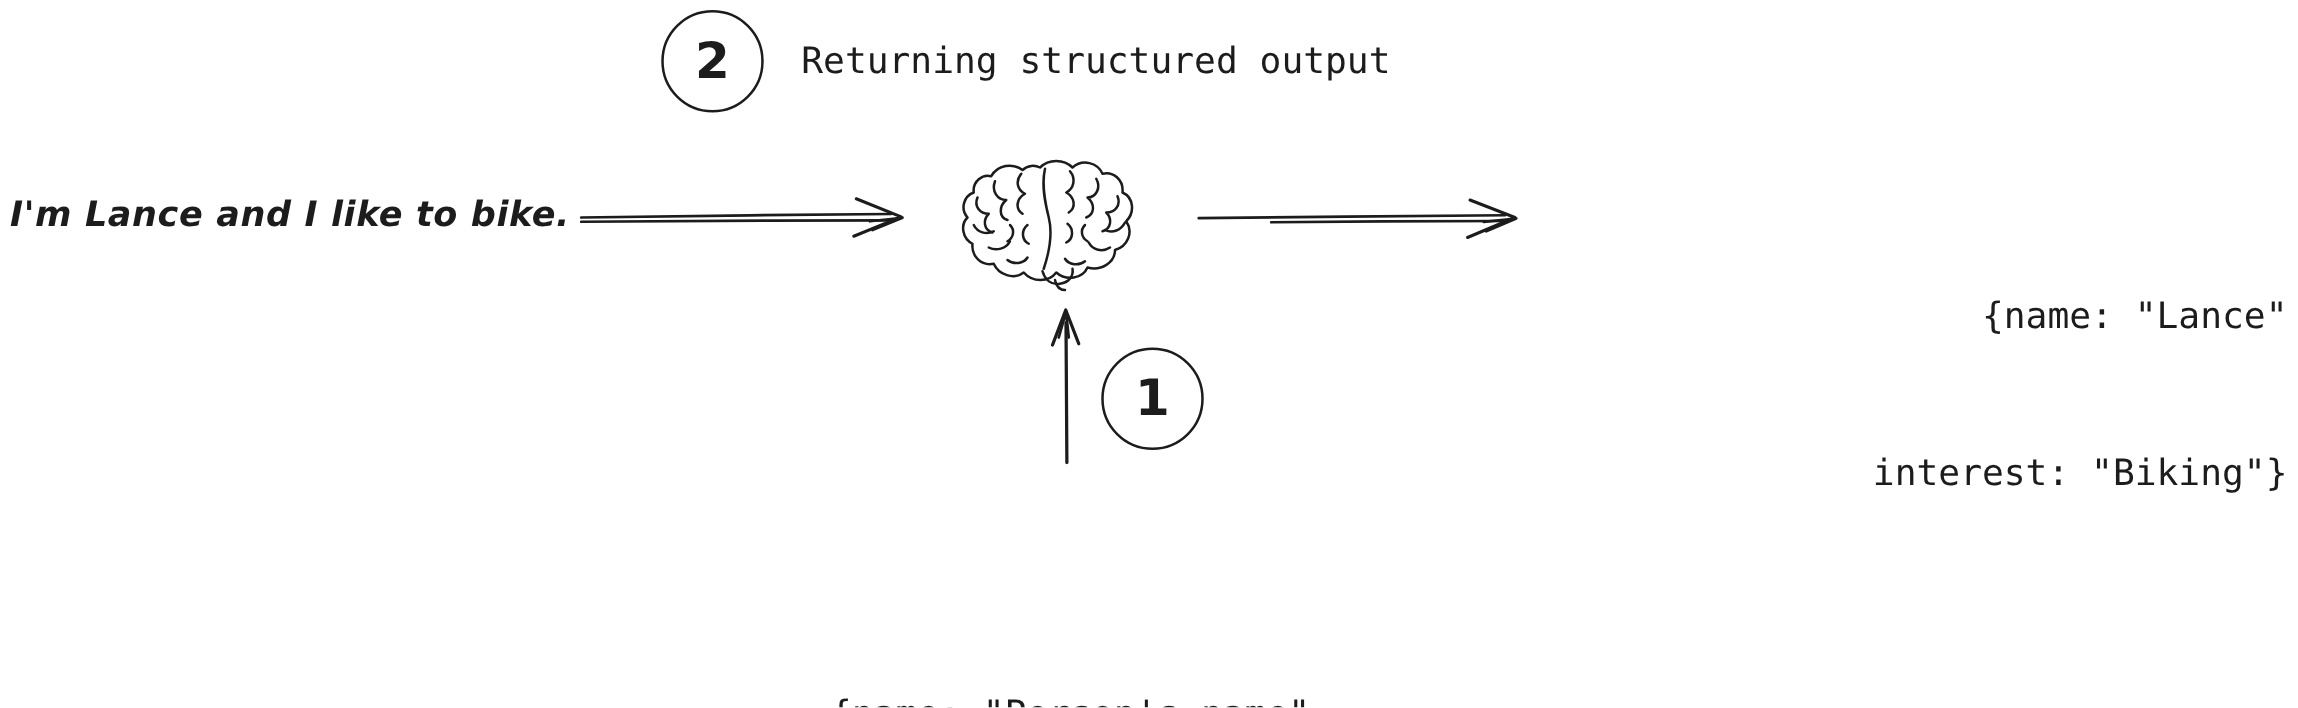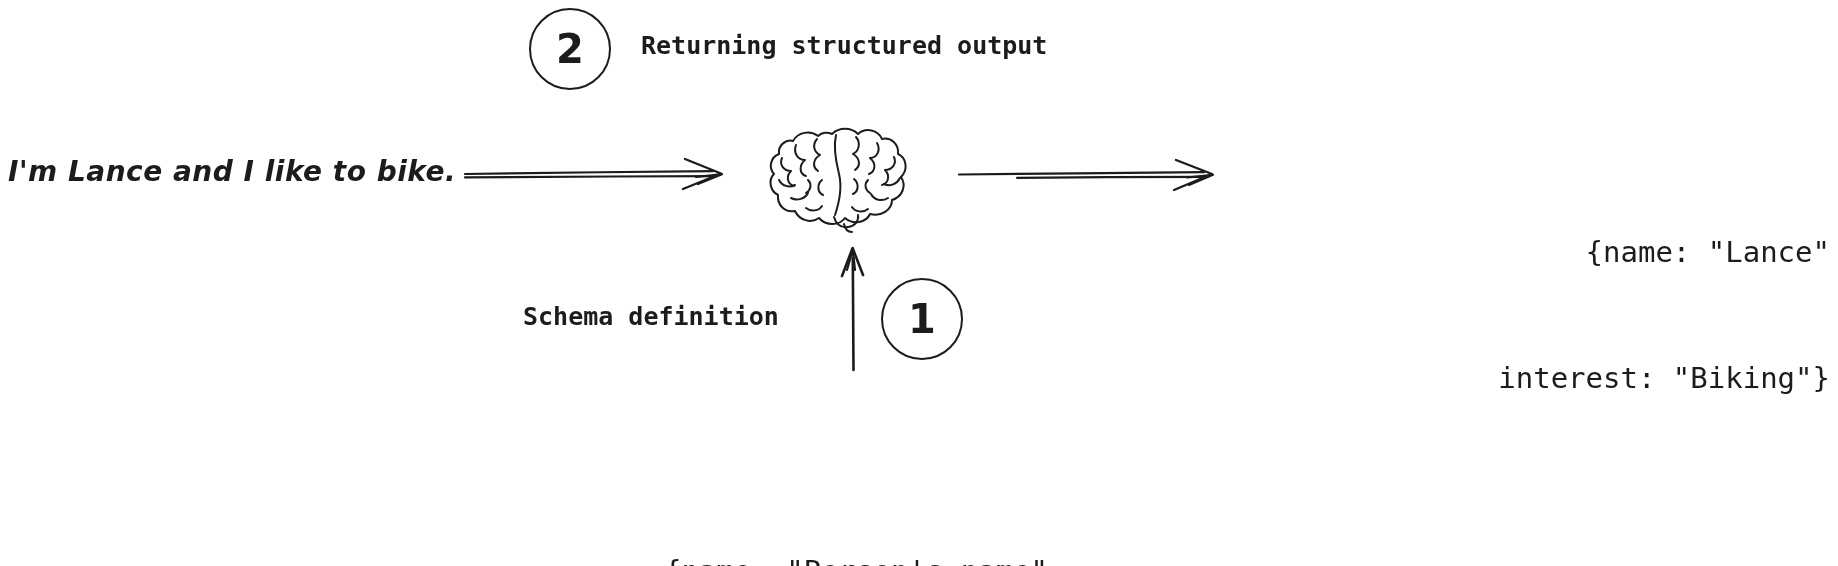--- a/index.html
+++ b/index.html
@@ -23,25 +23,24 @@
     font-family: "DejaVu Sans", sans-serif;
     font-style: italic;
     font-weight: 600;
     font-size: 28px;
     letter-spacing: 0.5px;
     color: #1c1c1c;
     white-space: nowrap;
   }
   .mono {
     font-family: "DejaVu Sans Mono", monospace;
-    font-size: 25px;
+    font-size: 29px;
     color: #1c1c1c;
     white-space: pre;
     letter-spacing: 0px;
-    font-weight: bold;
   }
   .mono-lines {
     font-family: "DejaVu Sans Mono", monospace;
     font-size: 29px;
     line-height: 42px;
     color: #1c1c1c;
     white-space: pre;
   }
   .t-right { text-align: right; }
   .t-center { text-align: center; }
@@ -137,21 +136,20 @@
       <path class="ink" stroke-width="2.4" stroke-linecap="round" stroke-linejoin="round" d="M219,10 L255,24 L217,40"></path>
       <path class="ink" stroke-width="2.2" stroke-linecap="round" stroke-linejoin="round" d="M230,27.5 L256,24.8 L232,35"></path>
     </svg>
   </div>
 
   <div class="abs mono-lines t-right" style="left:1180px; top:147px; width:650px;">
     <div>{name: "Lance"</div>
     <div>interest: "Biking"}</div>
   </div>
 
-  <div class="abs mono" style="left:523px; top:302px;">Schema definition</div>
 
   <div class="abs badge" style="left:881px; top:278px;">
     <span>1</span>
   </div>
 
   <div class="abs" style="left:828px; top:246px;">
     <svg width="56" height="126" viewBox="0 0 56 126">
       <path class="ink" stroke-width="2.6" stroke-linecap="round" d="M25.5,124 C25.2,92 25,60 24.8,12"></path>
       <path class="ink" stroke-width="2.6" stroke-linecap="round" stroke-linejoin="round" d="M14,30 L24.6,2 L35,29"></path>
       <path class="ink" stroke-width="2.2" stroke-linecap="round" stroke-linejoin="round" d="M19,24 L24.8,3.5 L27,24"></path>

